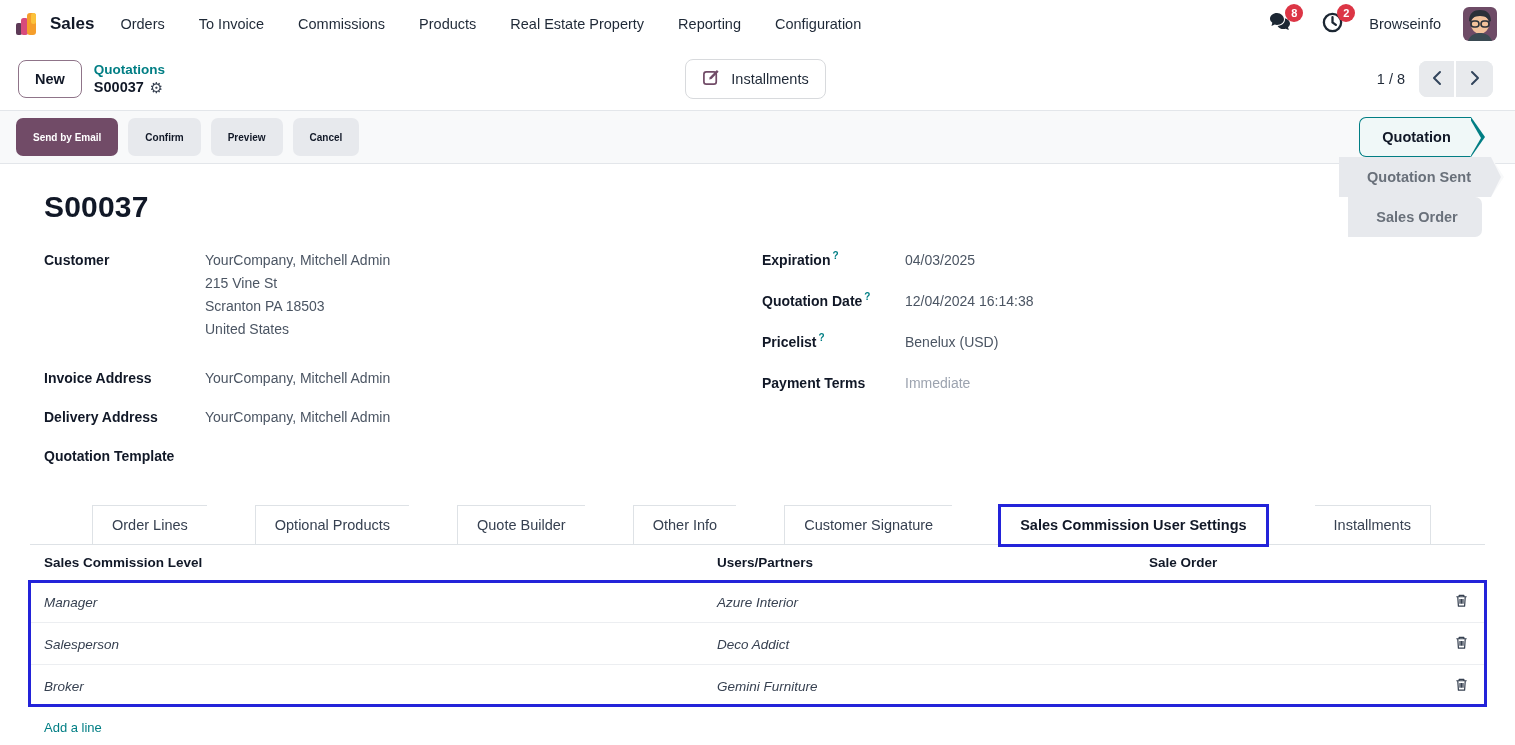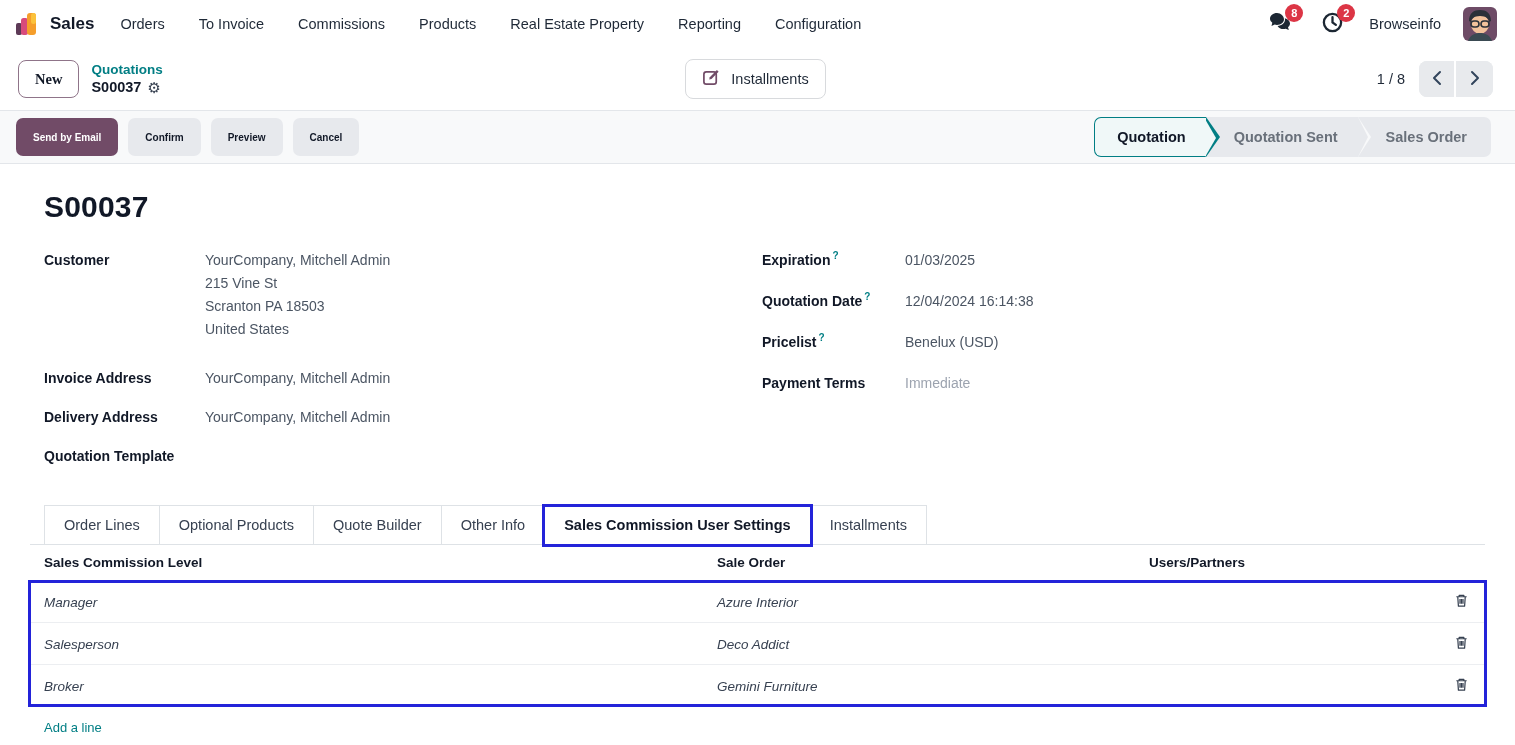--- a/index.html
+++ b/index.html
@@ -18,21 +18,21 @@
   .icon-btn { position:relative; width:30px; height:28px; display:flex; align-items:center; justify-content:center; cursor:pointer; }
   .badge { position:absolute; top:-6px; right:-8px; min-width:18px; height:18px; padding:0 4px; border-radius:9px;
     background:#dc3545; color:#fff; font-size:11px; font-weight:700; display:flex; align-items:center; justify-content:center; }
   .user-name { font-size:14.5px; color:#1f2937; cursor:pointer; }
   .avatar { width:34px; height:34px; border-radius:6px; overflow:hidden; display:inline-flex; cursor:pointer; }
 
   
   .control-panel { height:62px; display:flex; align-items:center; padding:0 22px 0 18px; background:#fff; }
   .cp-left { display:flex; align-items:center; gap:12px; flex:1; }
   .btn-new { height:38px; padding:8px 16px; background:#fff; border:1px solid #8f7489; border-radius:8px;
-    font-size:14.5px; font-weight:600; color:#111827; cursor:pointer; font-family:Liberation Serif, serif; }
+    font-size:14.5px; font-weight:600; color:#111827; cursor:pointer; font-family:Liberation Sans, sans-serif; }
   .breadcrumb { display:flex; flex-direction:column; line-height:1.3; }
   .bc-parent { font-size:13.5px; font-weight:700; color:#017e84; cursor:pointer; text-decoration:none; }
   .bc-current-row { display:flex; align-items:center; gap:6px; }
   .bc-current { font-size:14.5px; font-weight:600; color:#111827; }
   .gear { font-size:15px; color:#374151; cursor:pointer; line-height:1; }
   .cp-center { flex:1; display:flex; justify-content:center; }
   .btn-installments { display:flex; align-items:center; gap:10px; height:40px; padding:0 16px; background:#fff;
     border:1px solid #d8dadd; border-radius:8px; font-size:14.5px; color:#1f2937; cursor:pointer; font-family:inherit; }
   .cp-right { flex:1; display:flex; align-items:center; justify-content:flex-end; gap:14px; }
   .pager-text { font-size:14.5px; color:#1f2937; }
@@ -44,21 +44,21 @@
   
   .action-strip { height:54px; background:#f8f9fa; border-top:1px solid #e3e6ea; border-bottom:1px solid #e3e6ea;
     display:flex; align-items:center; justify-content:space-between; padding:0 22px 0 16px; }
   .strip-left { display:flex; align-items:center; gap:10px; }
   .btn { height:38px; padding:0 17px; border:none; border-radius:7px; font-size:10px; font-weight:600;
     cursor:pointer; font-family:inherit; }
   .btn.primary { background:#714B67; color:#fff; }
   .btn.secondary { background:#e7e9ed; color:#111827; }
 
   
-  .statusbar { display:flex; align-items:center; height:40px; margin-right:2px; }
+  .statusbar { display:flex; align-items:center; height:40px; margin-right:2px;flex-direction:column; }
   .step { position:relative; height:40px; line-height:40px; padding:0 20px 0 28px; background:#e7e9ed;
     color:#69707a; font-size:14.5px; font-weight:600; cursor:pointer; white-space:nowrap; }
   .step::before { content:''; position:absolute; right:-13px; top:0; z-index:2;
     border-top:20px solid transparent; border-bottom:20px solid transparent; border-left:13px solid #f8f9fa; }
   .step::after { content:''; position:absolute; right:-10px; top:0; z-index:3;
     border-top:20px solid transparent; border-bottom:20px solid transparent; border-left:10px solid #e7e9ed; }
   .step.last { border-radius:0 7px 7px 0; padding-right:24px; }
   .step.last::before, .step.last::after { display:none; }
   .step.active { background:#f0f8f8; border:1px solid #017e84; border-right:none; border-radius:7px 0 0 7px;
     color:#111827; font-weight:700; line-height:38px; z-index:4; padding-left:22px; }
@@ -78,21 +78,21 @@
   .col-right .field-row label { width:143px; }
   .value, .addr { font-size:14px; color:#4b5563; line-height:24px; }
   .value-block .addr { line-height:23px; }
   .value.muted { color:#9ca3af; }
   .help { color:#017e84; font-size:10px; font-weight:700; vertical-align:super; margin-left:2px; line-height:0; }
   .field-row.spaced { margin-bottom:25px; }
 
   
   .notebook { display:flex; margin-top:22px; border-bottom:1px solid #dee2e6; padding-left:14px; }
   .tab { position:relative; padding:11px 19px; font-size:14.5px; color:#374151; background:#fff;
-    border:1px solid #dee2e6; border-bottom:none; border-right:none; cursor:pointer; white-space:nowrap; }
+    border:1px solid #dee2e6; border-bottom:none; border-right:none; cursor:pointer; white-space:nowrap;margin-left:48px; }
   .tab:last-child { border-right:1px solid #dee2e6; }
   .tab.active { color:#111827; font-weight:600; border-right:1px solid #dee2e6; }
   .tab.active + .tab { border-left:none; }
   .tab-annotation { position:absolute; inset:-2px -3px -3px -3px; border:3px solid #2323d9; pointer-events:none; z-index:6; }
 
   
   .olist { width:100%; }
   .olist-header { display:grid; grid-template-columns:673px 432px 1fr 48px; height:36px; align-items:center;
     border-bottom:1px solid #dee2e6; }
   .olist-header .hcell { font-size:13.5px; font-weight:700; color:#111827; padding-left:14px; }
@@ -246,21 +246,21 @@
         </div>
         <div class="field-row">
           <label>Quotation Template</label>
           <div class="value"></div>
         </div>
       </div>
 
       <div class="col-right">
         <div class="field-row">
           <label><span>Expiration</span><sup class="help">?</sup></label>
-          <div class="value">01/03/2025</div>
+          <div class="value">04/03/2025</div>
         </div>
         <div class="field-row">
           <label><span>Quotation Date</span><sup class="help">?</sup></label>
           <div class="value">12/04/2024 16:14:38</div>
         </div>
         <div class="field-row">
           <label><span>Pricelist</span><sup class="help">?</sup></label>
           <div class="value">Benelux (USD)</div>
         </div>
         <div class="field-row">
@@ -268,32 +268,33 @@
           <div class="value muted">Immediate</div>
         </div>
       </div>
     </div>
 
     <div class="notebook">
       <div class="tab">Order Lines</div>
       <div class="tab">Optional Products</div>
       <div class="tab">Quote Builder</div>
       <div class="tab">Other Info</div>
+      <div class="tab">Customer Signature</div>
       <div class="tab active">
         <span>Sales Commission User Settings</span>
         <span class="tab-annotation"></span>
       </div>
       <div class="tab">Installments</div>
     </div>
 
     <div class="olist">
       <div class="olist-header">
         <div class="hcell">Sales Commission Level</div>
+        <div class="hcell">Users/Partners</div>
         <div class="hcell">Sale Order</div>
-        <div class="hcell">Users/Partners</div>
         <div class="hcell"></div>
       </div>
       <div class="olist-body">
         <div class="olist-row">
           <div class="cell">Manager</div>
           <div class="cell">Azure Interior</div>
           <div class="cell"></div>
           <button class="trash-btn">
             <span>
               <svg viewBox="0 0 16 16" width="15" height="15" fill="none" stroke="#374151" stroke-width="1.3">

